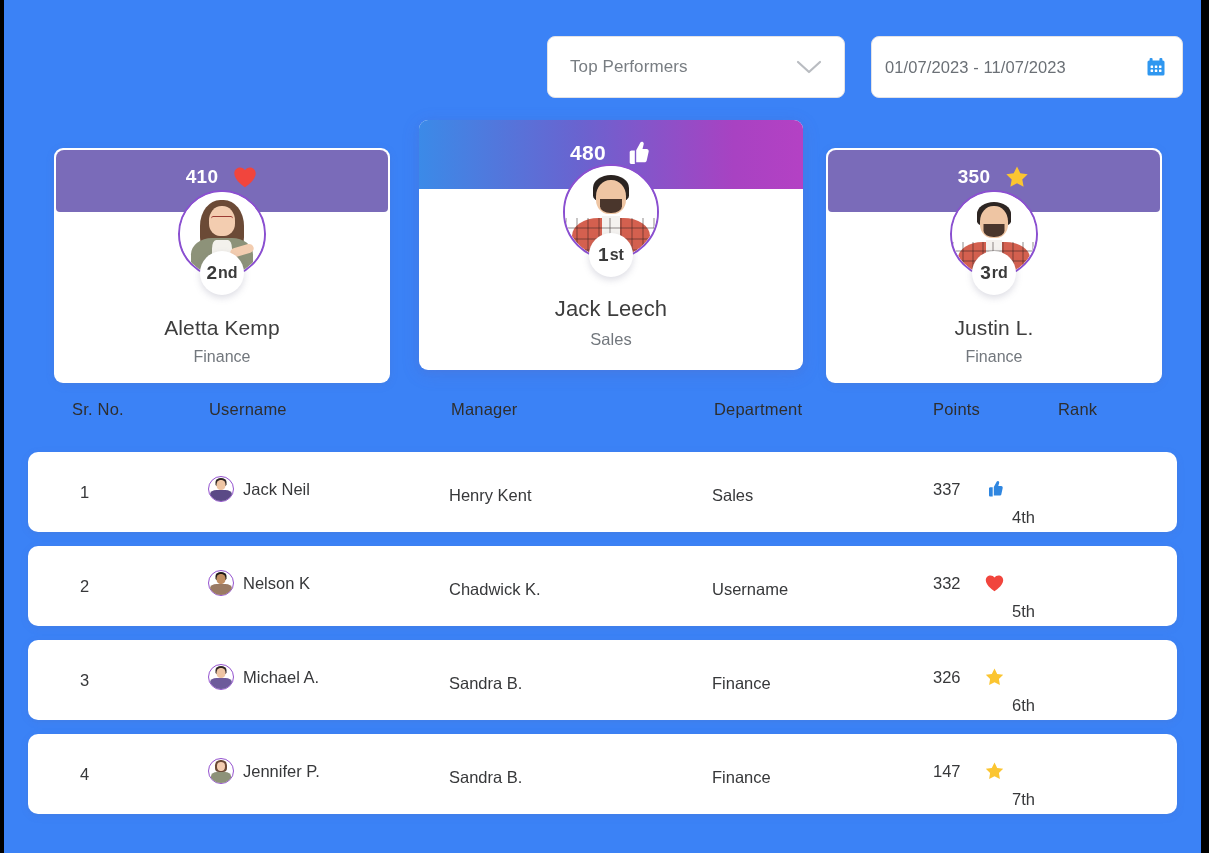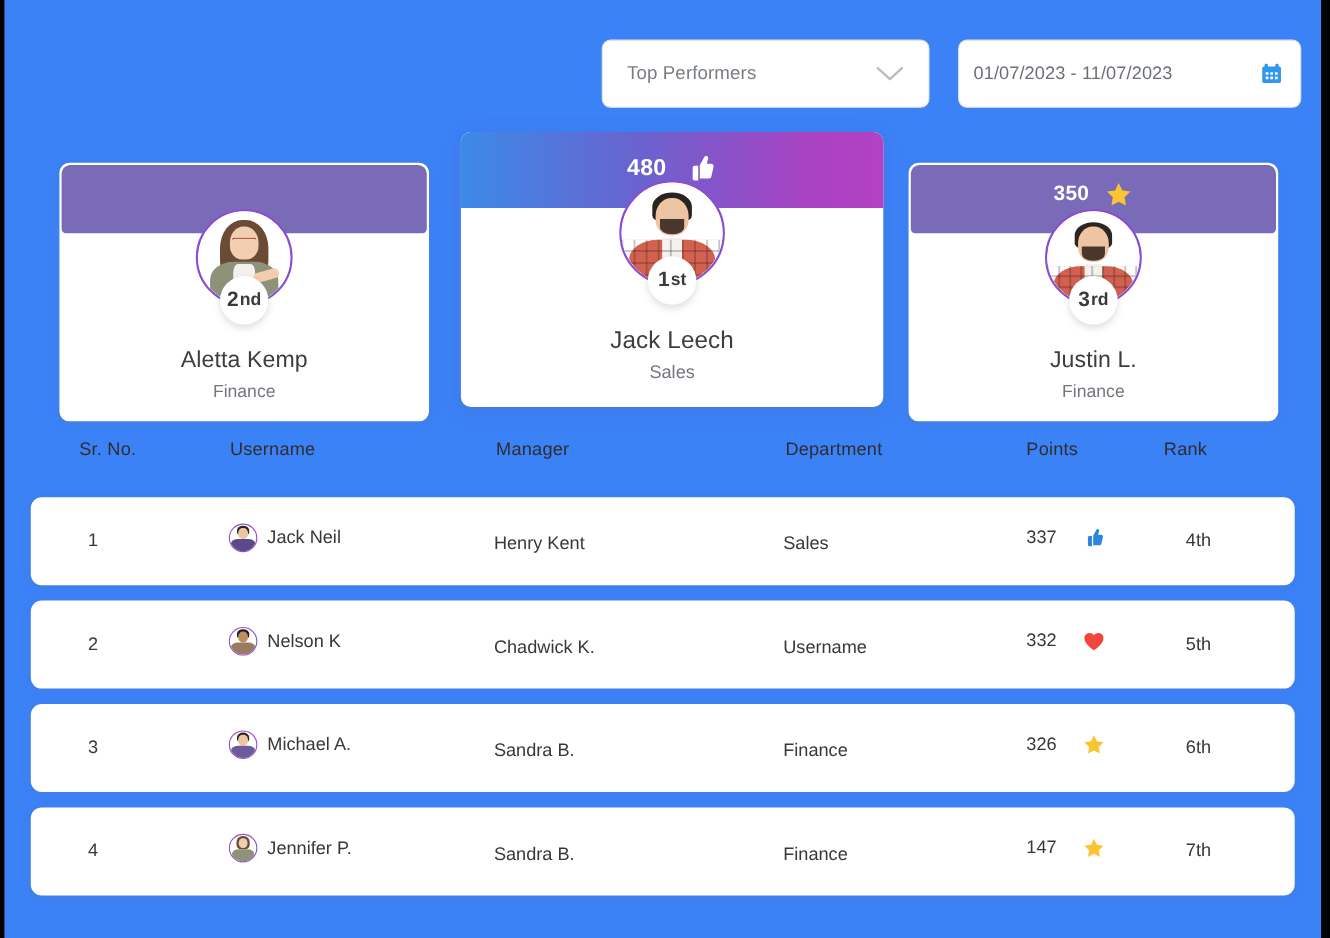--- a/index.html
+++ b/index.html
@@ -156,21 +156,21 @@
   }
   .cell {
     position: absolute; top: 50%; transform: translateY(-50%);
     font-size: 16.5px; color: #37383a;
   }
   .c-sr   { left: 52px; }
   .c-user { left: 180px; display: flex; align-items: center; gap: 9px; }
   .c-mgr  { left: 421px; }
   .c-dept { left: 684px; }
   .c-pts  { left: 905px; display: flex; align-items: center; gap: 23px; }
-  .c-rank { left: 1050px; }
+  .c-rank { left: 984px; margin-top: 25px; }
   .mini-ava {
     width: 26px; height: 26px; border-radius: 50%;
     border: 1.5px solid #9452cf; overflow: hidden; position: relative; background:#fff;
     flex: 0 0 auto;
   }
   .row-icon { width: 21px; height: 21px; display: block; }
   
   .row .c-user, .row .c-pts { margin-top: -3px; }
   .row .c-mgr, .row .c-dept { margin-top: 3px; }
 </style>
@@ -208,20 +208,28 @@
           </g>
         </svg>
       </span>
     </div>
   </div>
 
   <div class="podium">
 
     <div class="card side left">
       <div class="band"></div>
+      <div class="band-row">
+        <span class="points-big">410</span>
+        <span class="band-icon">
+          <svg viewBox="0 0 26 26" width="26" height="26" aria-hidden="true">
+            <path d="M13 23.3C13 23.3 2.3 16.6 2.3 9.6 2.3 6.1 4.9 3.6 8.1 3.6c2 0 3.8 1 4.9 2.6C14.1 4.6 15.9 3.6 17.9 3.6c3.2 0 5.8 2.5 5.8 6 0 7-10.7 13.7-10.7 13.7z" fill="#f1453d"></path>
+          </svg>
+        </span>
+      </div>
       <div class="avatar-wrap">
         <div class="avatar-ring">
           <div class="ava">
             <div class="hair" style="width:44px;height:56px;top:8px;background:#6b4a36;border-radius:46% 46% 34% 34%;"></div>
             <div class="head" style="width:26px;height:30px;top:14px;background:#f3cdb0;"></div>
             <div style="position:absolute;left:50%;transform:translateX(-50%);top:24px;width:22px;height:5px;border-top:1.6px solid #9c3b33;border-radius:3px;"></div>
             <div class="body" style="width:62px;height:48px;top:46px;background:#8d9279;"></div>
             <div style="position:absolute;left:50%;transform:translateX(-50%);top:48px;width:20px;height:44px;background:#f3f1ec;border-radius:20% 20% 0 0;"></div>
             <div style="position:absolute;right:10px;top:54px;width:24px;height:9px;background:#f3cdb0;border-radius:5px;transform:rotate(-16deg);"></div>
           </div>

